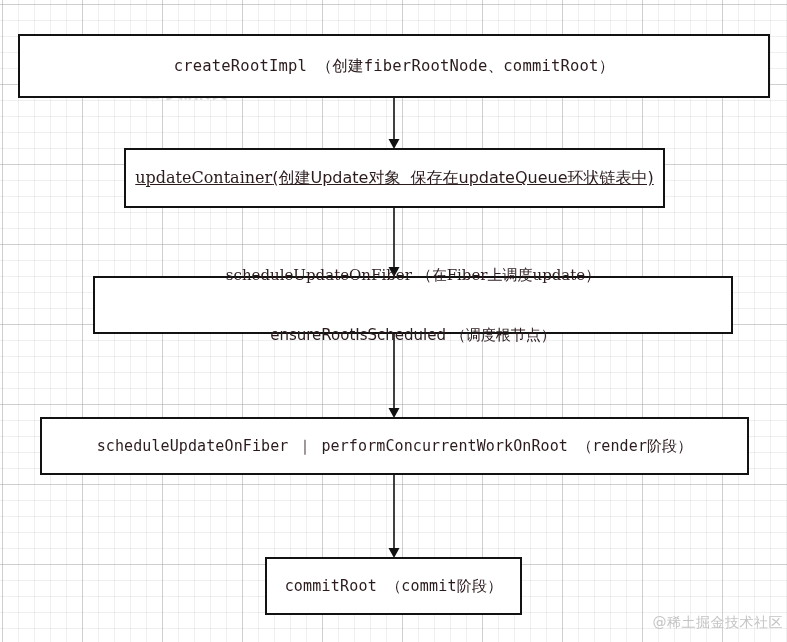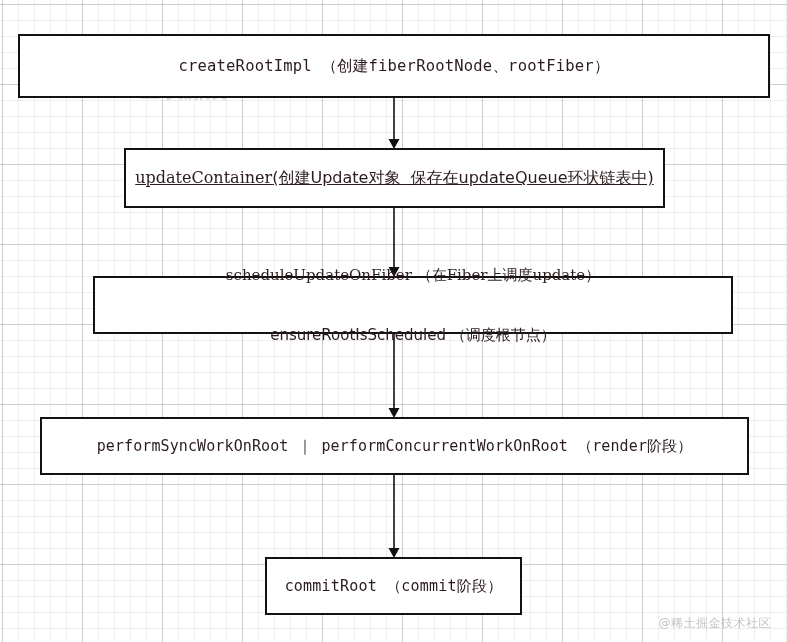--- a/index.html
+++ b/index.html
@@ -97,23 +97,23 @@
   #wm-topleft {
     left: 140px;
     top: 76px;
     font-size: 21px;
     font-family: "DejaVu Sans", "Liberation Sans", sans-serif;
     color: #d8d8d8;
     letter-spacing: 1px;
     font-weight: bold;
   }
   #wm-bottomright {
-    right: 16px;
+    right: 4px;
     bottom: 10px;
-    font-size: 12px;
+    font-size: 14px;
     font-family: "DejaVu Sans", "Liberation Sans", sans-serif;
     color: #c4c4c4;
     letter-spacing: 0.5px;
     z-index: 4;
   }
 </style>
 </head>
 <body>
 
 <div id="canvas">
@@ -134,36 +134,36 @@
     <line x1="394" y1="0" x2="394" y2="78"></line>
     <polygon points="388.5,76 399.5,76 394,86"></polygon>
   </svg>
 
   <svg class="edge" id="edge-4" style="left:0px; top:473px; width:787px; height:86px;">
     <line x1="394" y1="0" x2="394" y2="77"></line>
     <polygon points="388.5,75 399.5,75 394,85"></polygon>
   </svg>
 
   <div class="node" id="node-create">
-    <span class="txt mono">createRootImpl （创建fiberRootNode、rootFiber）</span>
+    <span class="txt mono">createRootImpl （创建fiberRootNode、commitRoot）</span>
   </div>
 
   <div class="node" id="node-update">
     <span class="txt"><span class="seg-serif">updateContainer</span><span class="seg-sans">(创建Update对象  保存在updateQueue环状链表中)</span></span>
   </div>
 
   <div class="node" id="node-schedule">
     <span class="txt">
       <span class="seg-serif" style="display:block;">scheduleUpdateOnFiber （在Fiber上调度update）</span>
       <span class="seg-sans" style="display:block;">ensureRootIsScheduled （调度根节点）</span>
     </span>
   </div>
 
   <div class="node" id="node-perform">
-    <span class="txt mono">performSyncWorkOnRoot ｜ performConcurrentWorkOnRoot （render阶段）</span>
+    <span class="txt mono">scheduleUpdateOnFiber ｜ performConcurrentWorkOnRoot （render阶段）</span>
   </div>
 
   <div class="node" id="node-commit">
     <span class="txt mono">commitRoot （commit阶段）</span>
   </div>
 
   <div class="watermark" id="wm-bottomright">@稀土掘金技术社区</div>
 
 </div>
 

